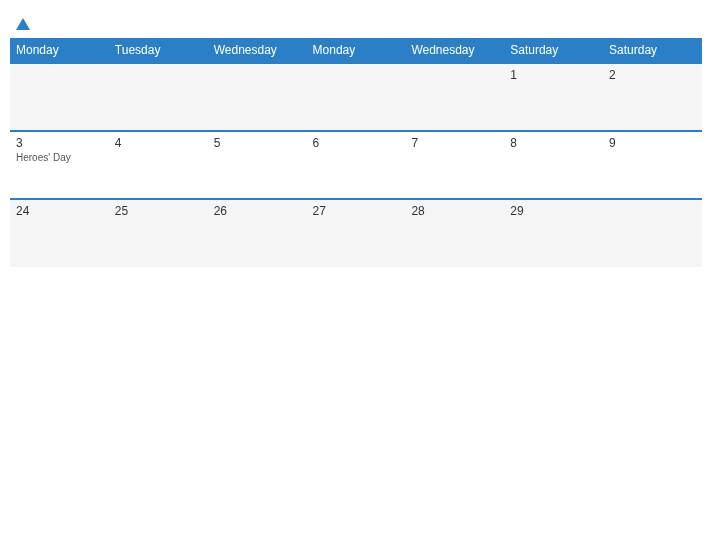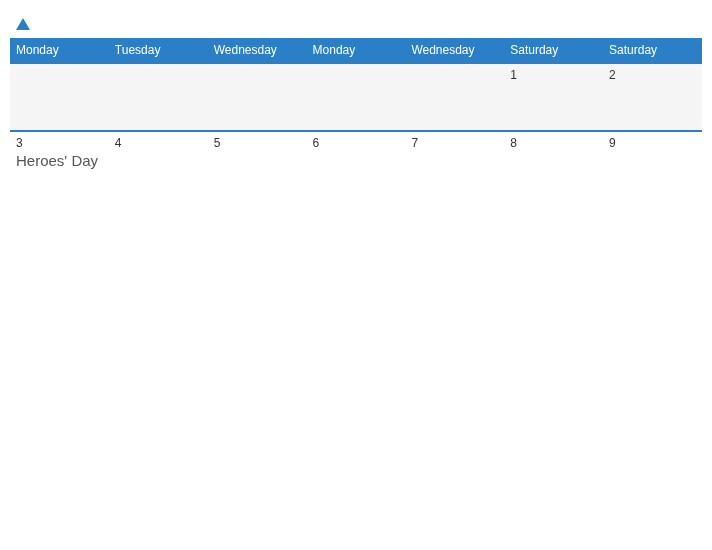--- a/index.html
+++ b/index.html
@@ -109,21 +109,21 @@
     }
 
     .day-number {
       font-size: 12px;
       color: #333;
       display: block;
       margin-bottom: 2px;
     }
 
     .day-event {
-      font-size: 15px;
+      font-size: 10px;
       color: #555;
       display: block;
     }
 
     
     .logo-row {
       display: flex;
       align-items: center;
     }
   </style>
@@ -186,15 +186,36 @@
           <td>
             <span class="day-number">7</span>
           </td>
           <td>
             <span class="day-number">8</span>
           </td>
           <td>
             <span class="day-number">9</span>
           </td>
         </tr>
+        <tr>
+          <td>
+            <span class="day-number">24</span>
+          </td>
+          <td>
+            <span class="day-number">25</span>
+          </td>
+          <td>
+            <span class="day-number">26</span>
+          </td>
+          <td>
+            <span class="day-number">27</span>
+          </td>
+          <td>
+            <span class="day-number">28</span>
+          </td>
+          <td>
+            <span class="day-number">29</span>
+          </td>
+          <td></td>
+        </tr>
       </tbody>
   </table>
 </div>
 
 </body></html>

